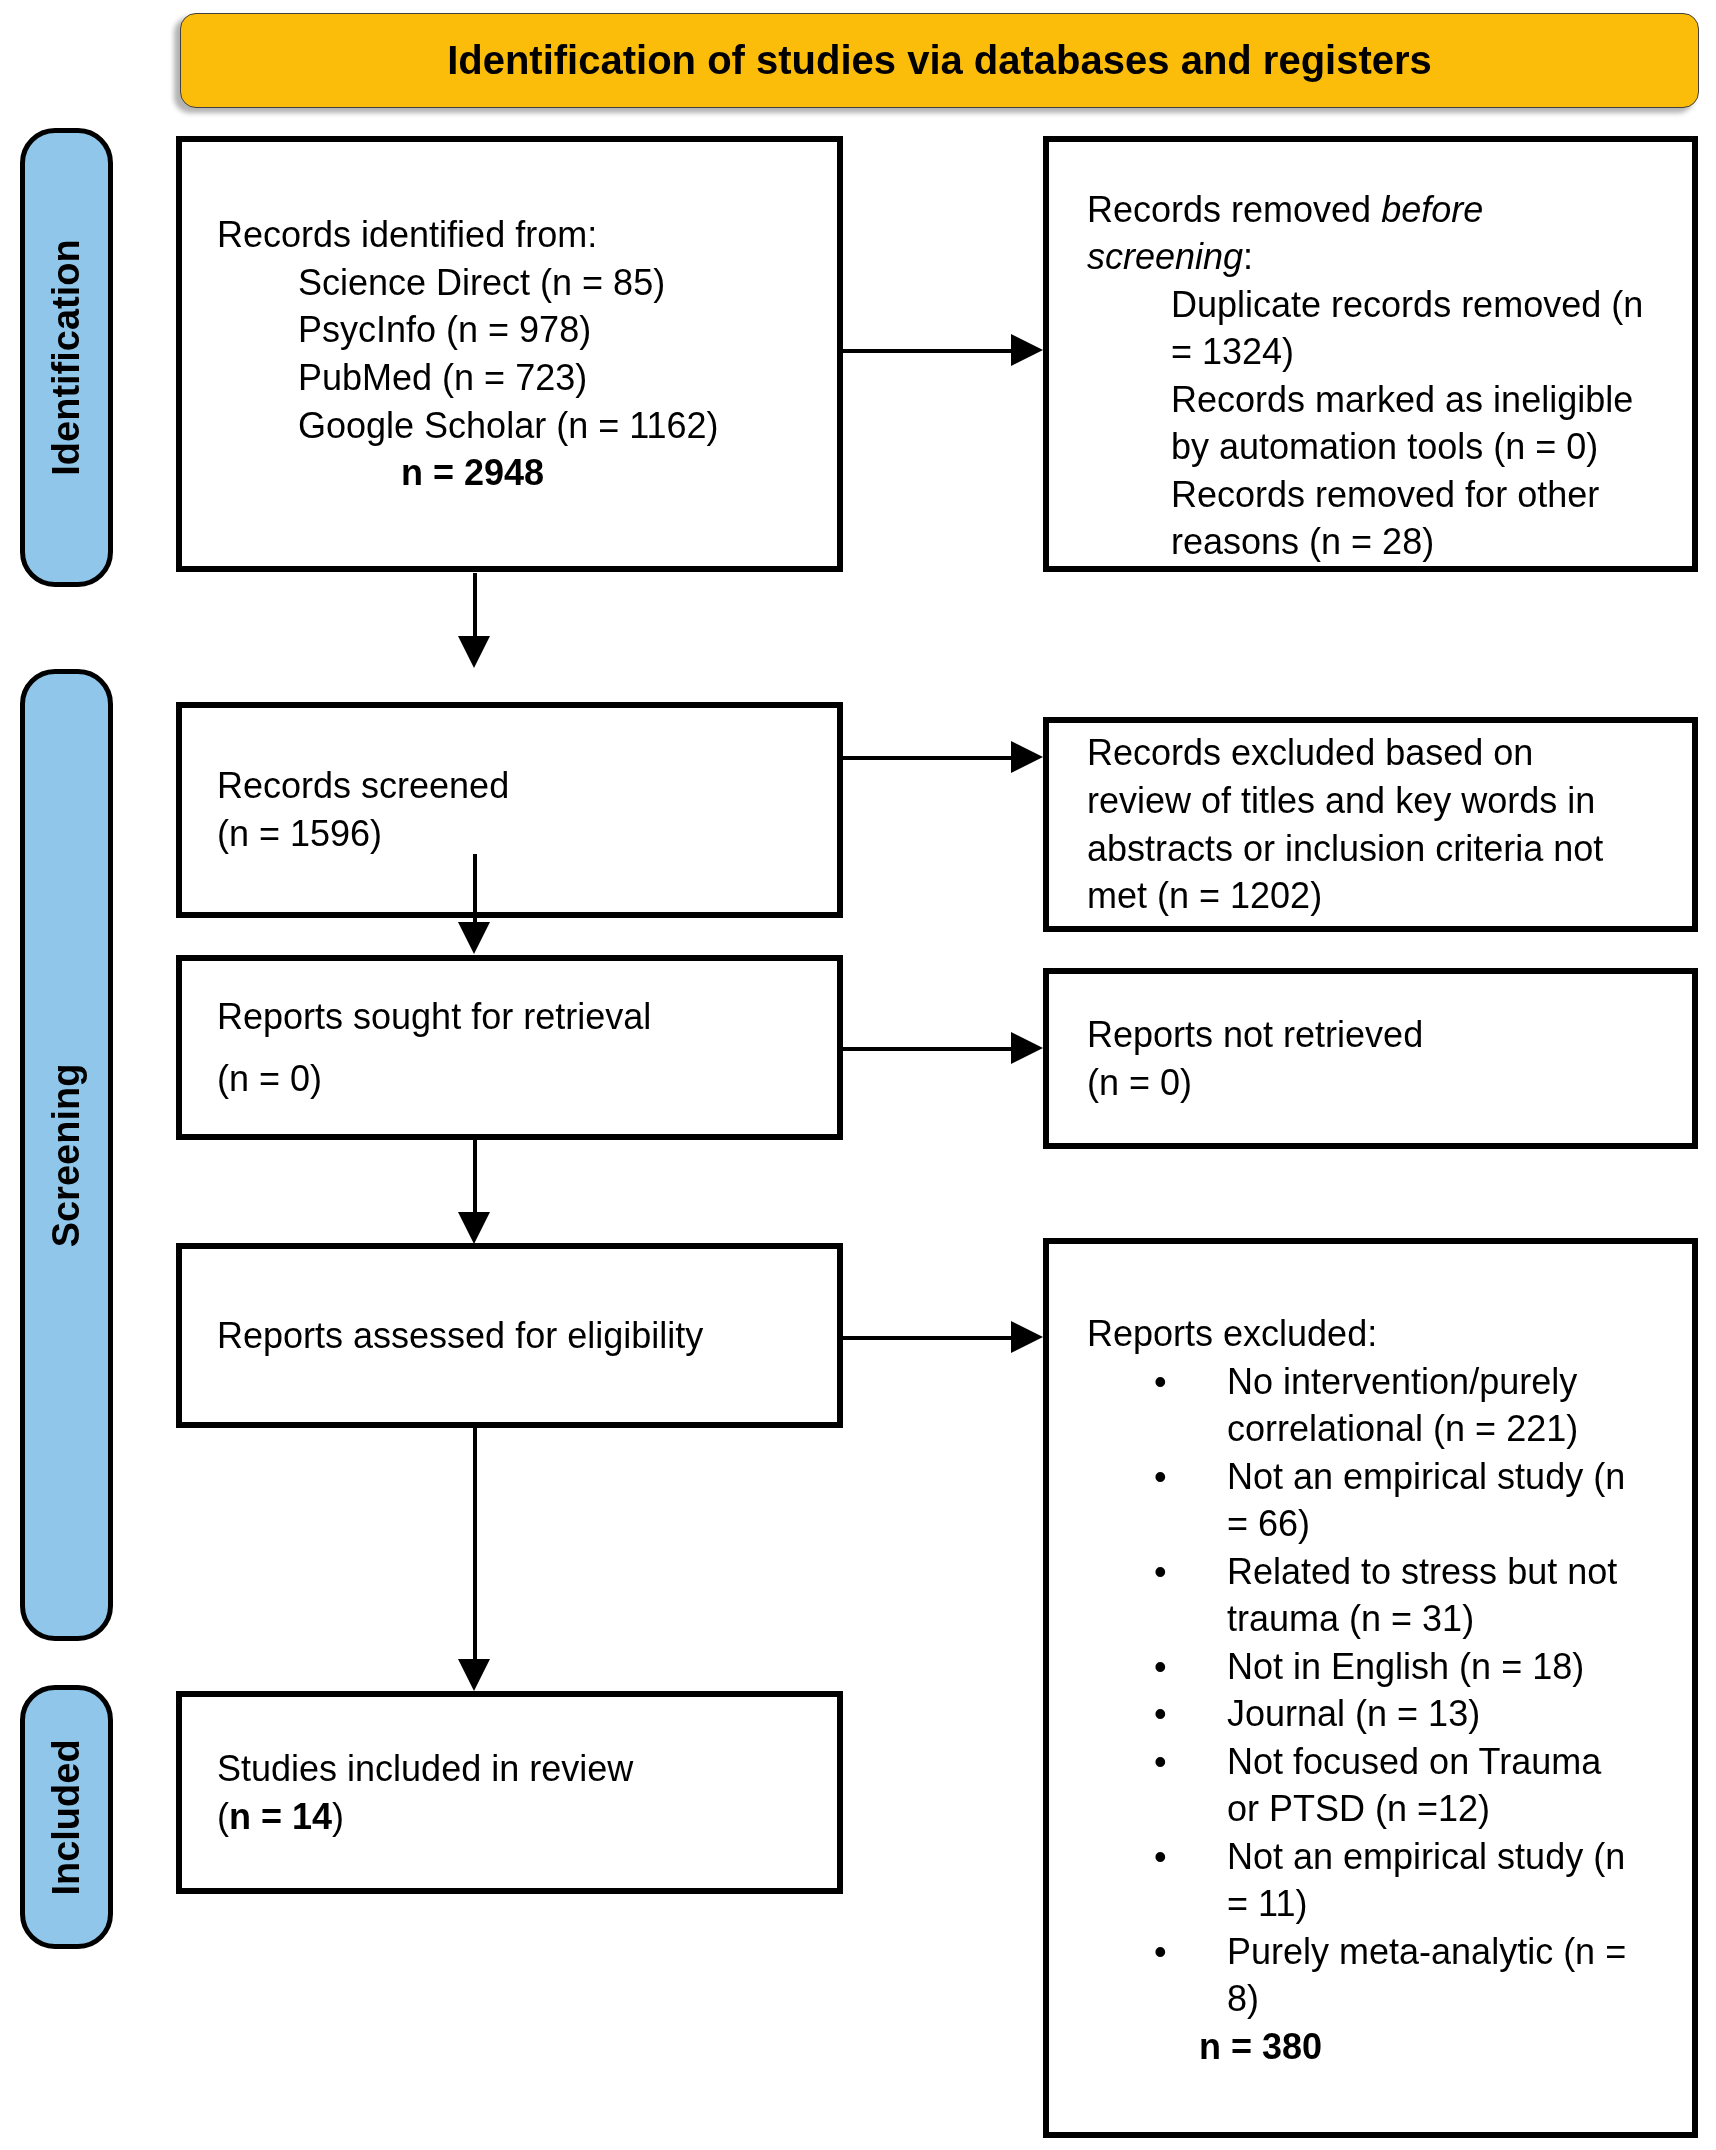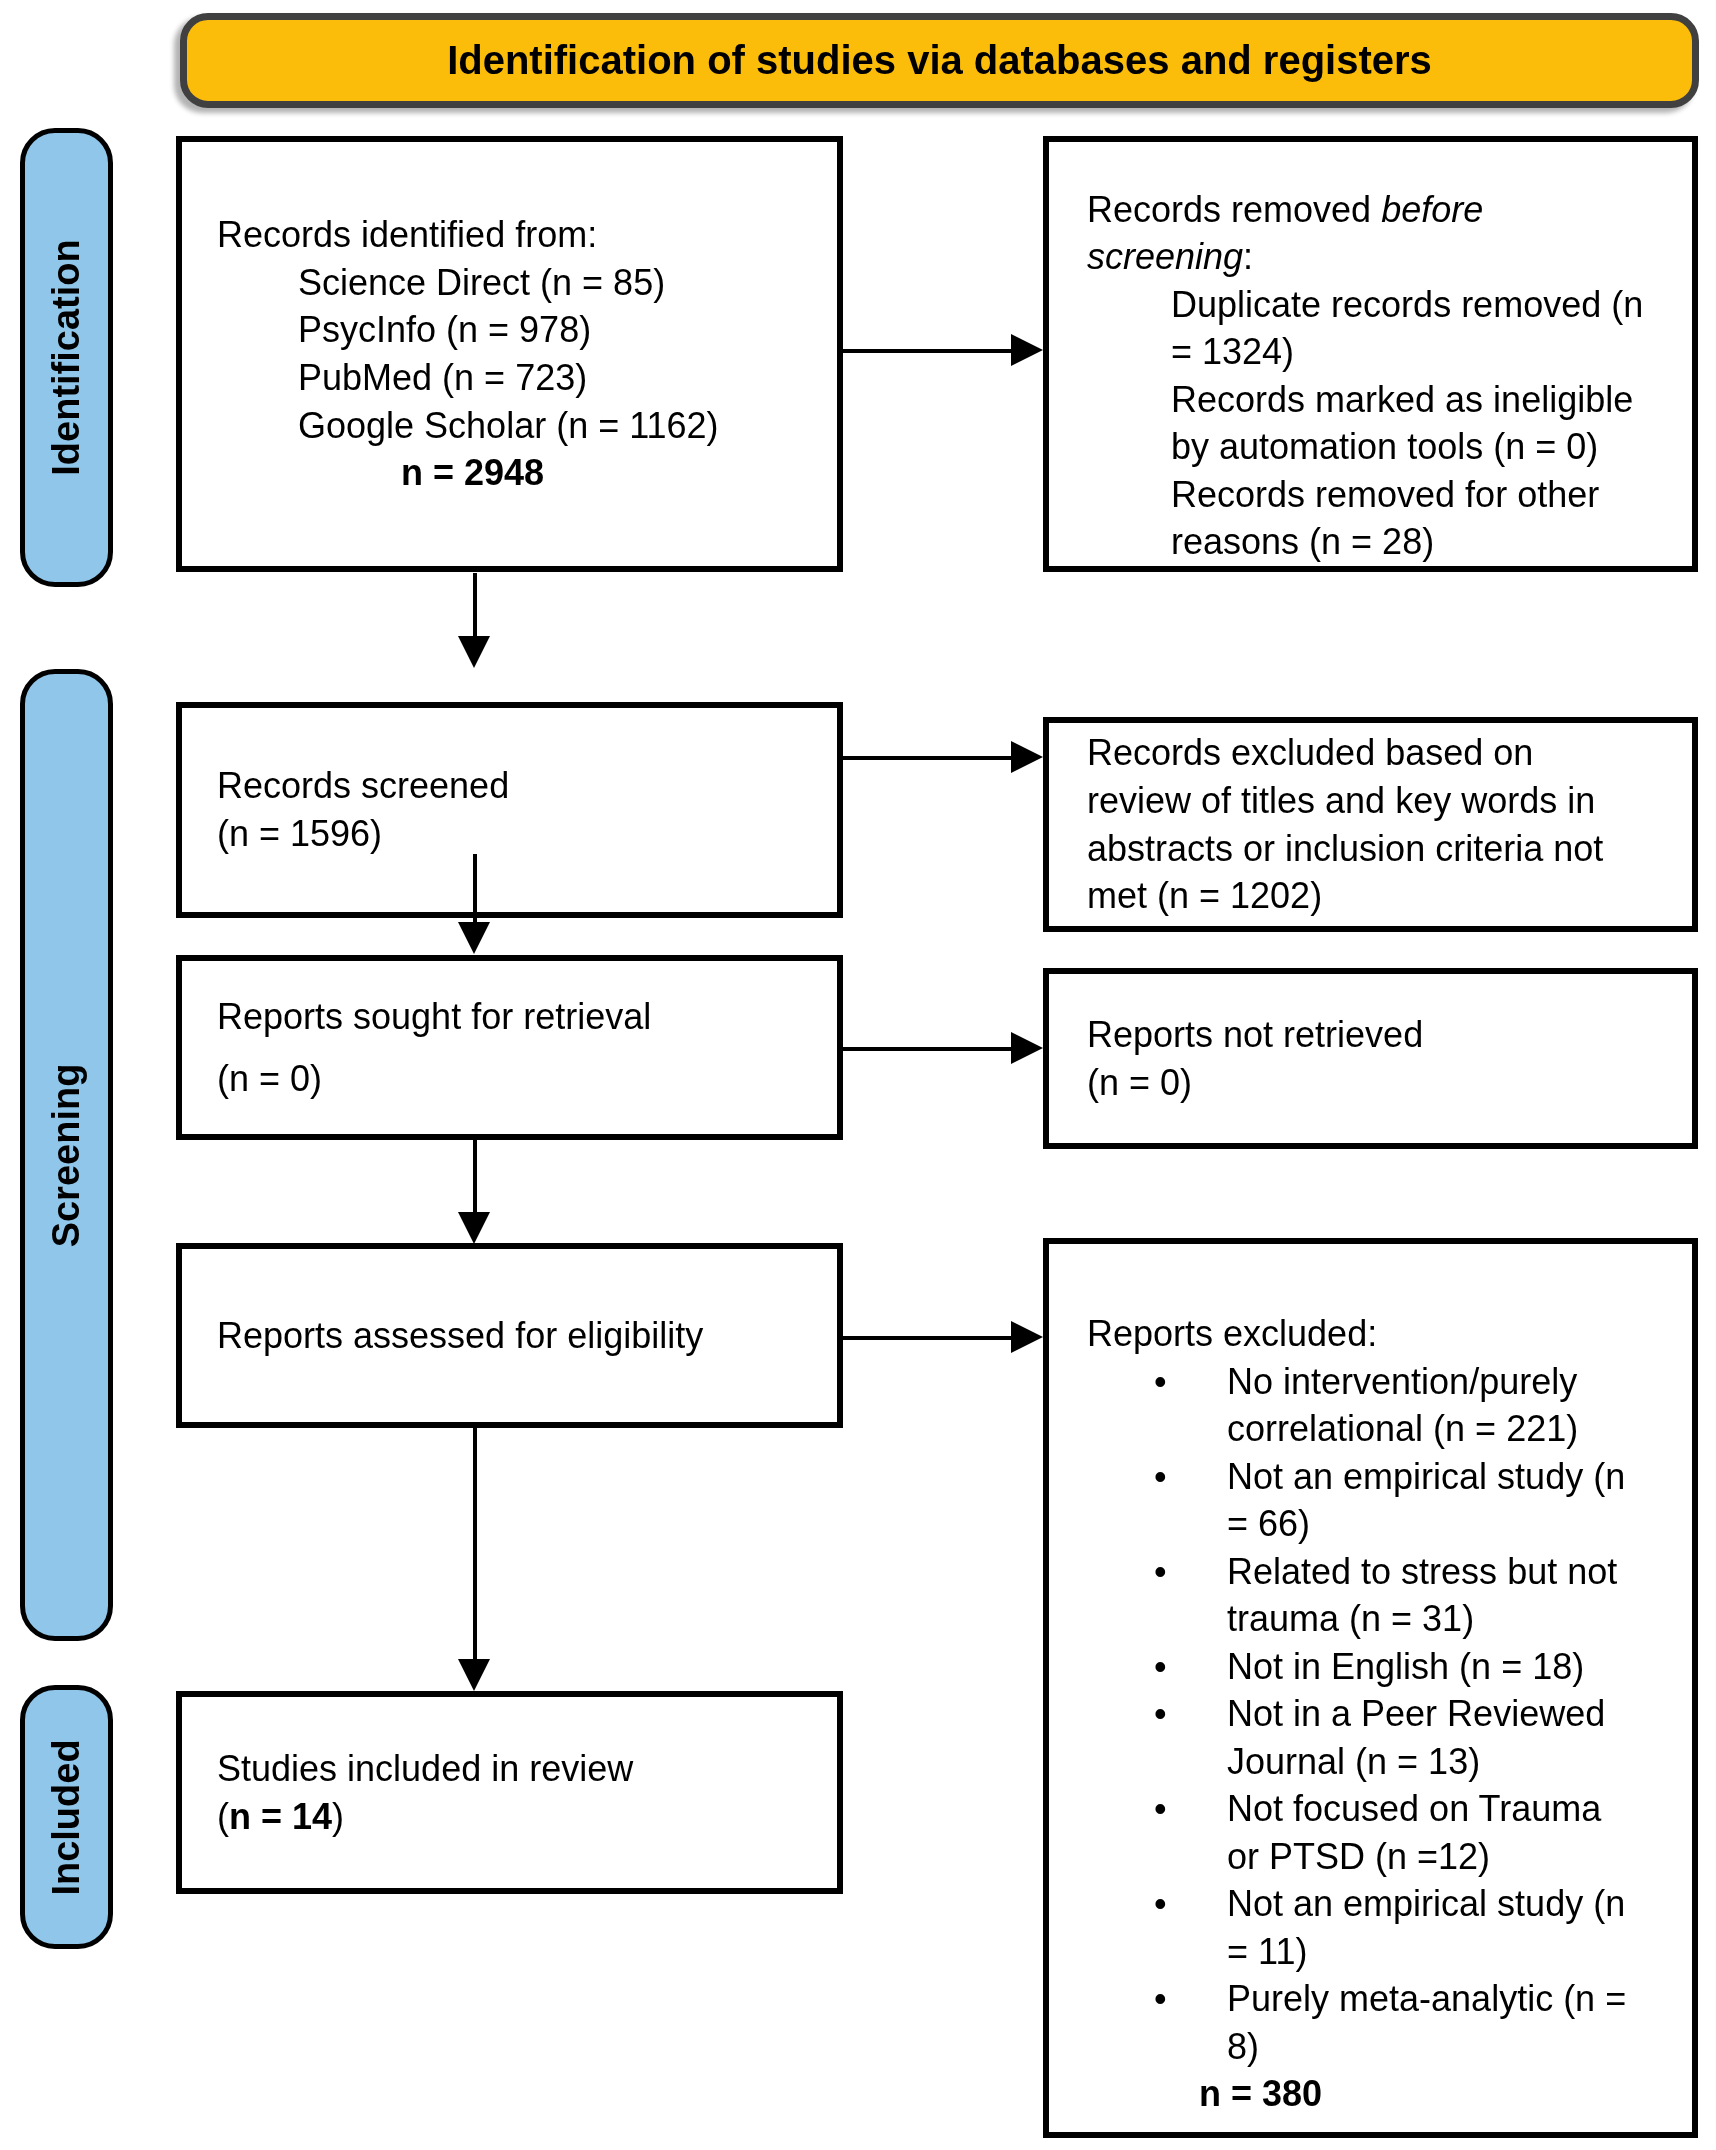--- a/index.html
+++ b/index.html
@@ -3,21 +3,21 @@
 <meta charset="utf-8">
 <style>
   html,body { margin:0; padding:0; background:#ffffff; }
   .canvas {
     position:relative; width:1717px; height:2151px; background:#ffffff;
     font-family:"Liberation Sans", sans-serif; color:#000;
   }
   
   .banner {
     position:absolute; left:180px; top:12.7px; width:1519px; height:95px;
-    background:#FCBD0A; border:7px solid #404040; border-radius:28px;
+    background:#FCBD0A; border:1px solid #404040; border-radius:16px;
     box-sizing:border-box; display:flex; align-items:center; justify-content:center;
     box-shadow:-5.5px 4.8px 4.8px rgba(0,0,0,0.30);
   }
   .banner-title { font-size:40px; font-weight:bold; }
 
   
   .stage-bar {
     position:absolute; left:20px; width:93px; background:#8FC6E9;
     border:5.5px solid #000; border-radius:35px; box-sizing:border-box;
     display:flex; align-items:center; justify-content:center;
@@ -153,21 +153,20 @@
           <span class="bullet-marker">•</span>
         <span class="line">Related to stress but not</span>
         <span class="line">trauma (n = 31)</span>
       </li>
       <li class="bullet-item">
           <span class="bullet-marker">•</span>
         <span class="line">Not in English (n = 18)</span>
       </li>
       <li class="bullet-item">
           <span class="bullet-marker">•</span>
-        <span class="line">Not in a Peer Reviewed</span>
         <span class="line">Journal (n = 13)</span>
       </li>
       <li class="bullet-item">
           <span class="bullet-marker">•</span>
         <span class="line">Not focused on Trauma</span>
         <span class="line">or PTSD (n =12)</span>
       </li>
       <li class="bullet-item">
           <span class="bullet-marker">•</span>
         <span class="line">Not an empirical study (n</span>

